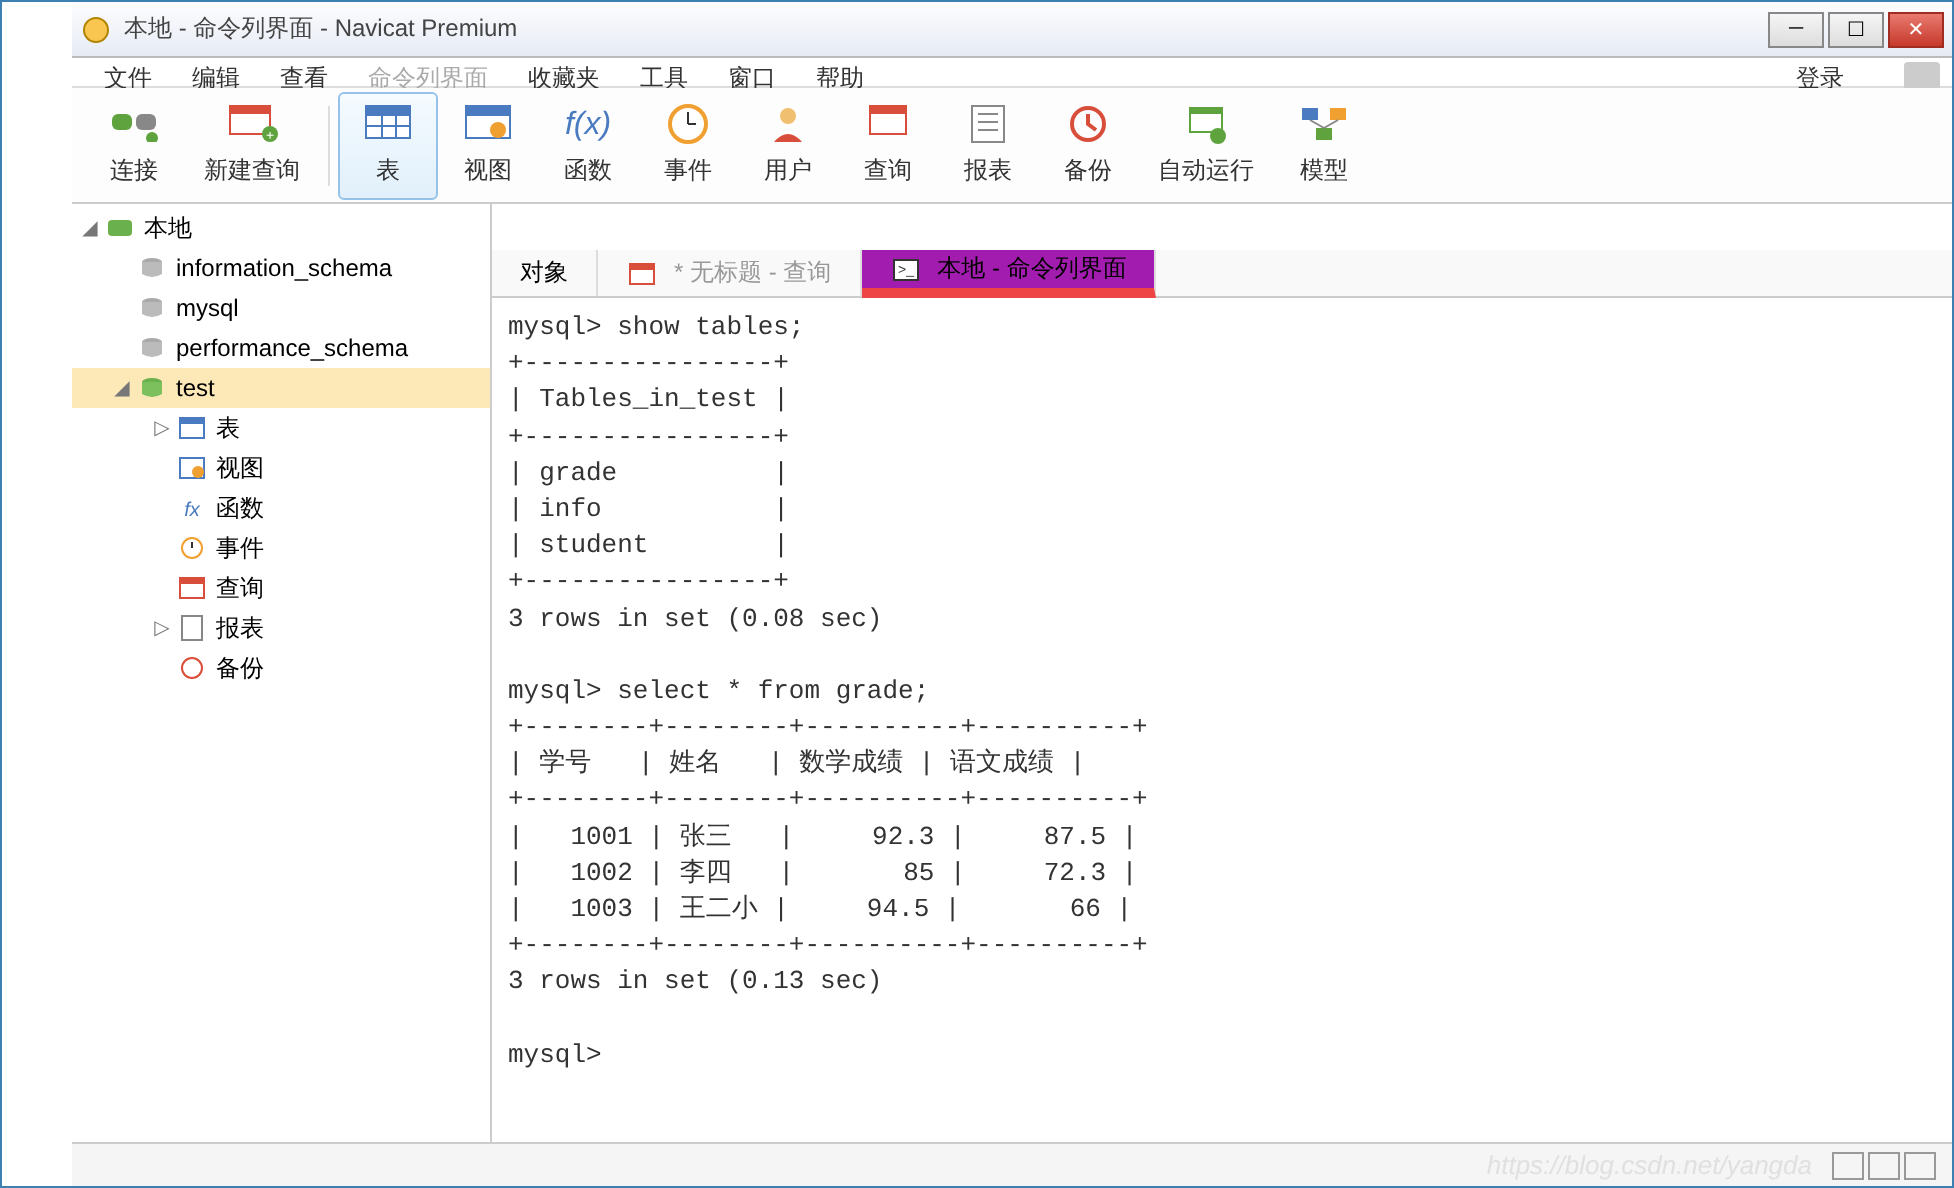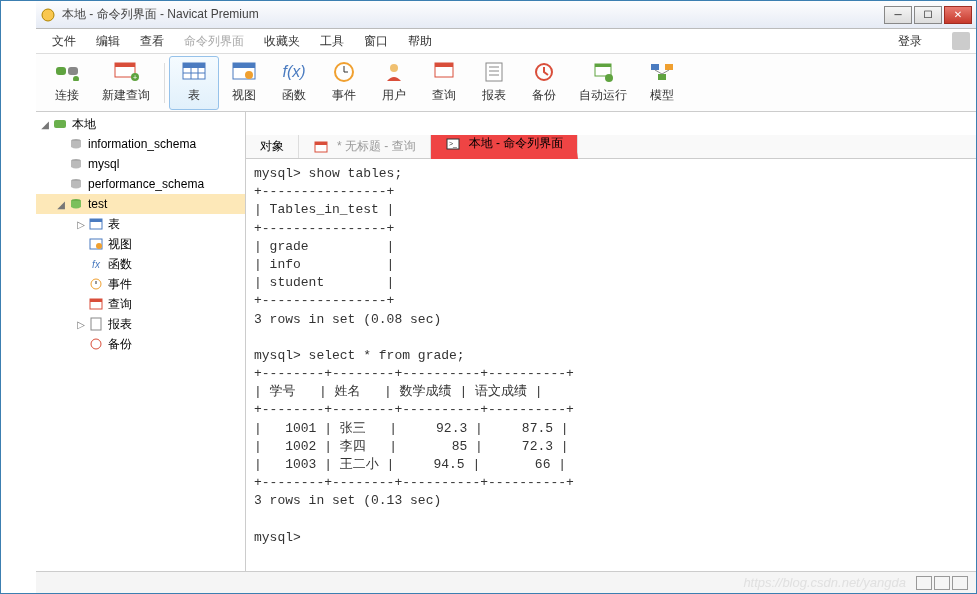--- a/index.html
+++ b/index.html
@@ -4,41 +4,41 @@
   <style>
     * { margin: 0; padding: 0; box-sizing: border-box; font-family: 'Microsoft YaHei', Arial, sans-serif; }
     body { width: 977px; height: 594px; background: #fff; overflow: hidden; font-size: 12px; }
     .window { width: 100%; height: 100%; border: 1px solid #3c7fb1; display: flex; flex-direction: column; padding-left: 35px; }
     .titlebar { height: 28px; background: linear-gradient(#fdfdfe, #e6ebf5); display: flex; align-items: center; padding: 0 4px; border-bottom: 1px solid #bbb; }
     .titlebar-icon { width: 16px; height: 16px; margin-right: 6px; }
     .titlebar-text { color: #444; font-size: 12px; flex: 1; }
     .win-controls { display: flex; gap: 2px; }
     .win-btn { width: 28px; height: 18px; border: 1px solid #888; background: linear-gradient(#f5f5f5,#ddd); display:flex; align-items:center; justify-content:center; font-size:10px; }
     .win-btn.close { background: linear-gradient(#e97a6f,#c6392c); border-color:#a02c22; color:#fff; }
-    .menubar { height: 25px; background: #fff; display: flex; align-items: center; padding: 0 6px; border-bottom: 1px solid #ddd; }
+    .menubar { height: 15px; background: #fff; display: flex; align-items: flex-start; padding: 0 6px; border-bottom: 1px solid #ddd; }
     .menubar-item { padding: 2px 10px; font-size: 12px; color: #333; cursor: pointer; }
     .menubar-item.disabled { color: #aaa; }
     .menubar-right { margin-left: auto; display:flex; align-items:center; gap:20px; }
     .avatar { width:18px; height:18px; background:#ccc; border-radius:2px; }
     .toolbar { height: 58px; background: #fdfdfd; display: flex; align-items: center; padding: 0 6px; border-bottom: 1px solid #ccc; }
     .tool-btn { display: flex; flex-direction: column; align-items: center; justify-content:center; padding: 2px 10px; cursor: pointer; min-width:50px; height:54px; }
     .tool-btn.selected { border: 1px solid #96c2ea; background: linear-gradient(#f5fbff,#e1f0fb); border-radius:3px; }
     .tool-icon { width: 28px; height: 24px; margin-bottom: 2px; display:flex; align-items:flex-start; justify-content:center; }
     .tool-label { font-size: 12px; color: #333; }
     .tool-sep { width:1px; height:40px; background:#ddd; margin:0 4px; }
     .content { flex: 1; display: flex; overflow: hidden; }
     .sidebar { width: 210px; border-right: 1px solid #ccc; background: #fff; overflow-y: auto; padding: 2px 0; }
     .tree-item { display: flex; align-items: center; padding: 1px 2px; font-size: 12px; cursor: pointer; height:20px; }
     .tree-item.selected { background: #fde8b8; }
     .expander { width: 14px; font-size:10px; color:#777; text-align:center; }
     .tree-icon { width: 16px; height: 16px; margin-right: 4px; display:inline-flex; align-items:center; justify-content:center; }
     .main { flex: 1; display: flex; flex-direction: column; }
     .tabs { height: 24px; display: flex; background: #f9f9f9; border-bottom: 1px solid #ccc; margin-top: 23px; }
     .tab { padding: 3px 14px; font-size: 12px; border-right: 1px solid #ddd; display:flex; align-items:center; gap:4px; cursor:pointer; }
-    .tab.active { background: #ef4444; border-bottom: 7px solid #ef4444; margin-bottom:-1px; }
+    .tab.active { background: #a21caf; border-bottom: 5px solid #ef4444; margin-bottom:-1px; }
     .tab.disabled { color:#999; }
     .console { flex: 1; padding: 6px 8px; font-family: 'Courier New', monospace; font-size: 13px; color: #333; white-space: pre; overflow: auto; line-height:1.4; }
     .statusbar { height: 22px; border-top: 1px solid #ccc; background: #f5f5f5; display:flex; align-items:center; justify-content:flex-end; padding:0 8px; gap:2px; }
     .watermark { color:#e0e0e0; font-size:13px; margin-right:8px; font-style:italic; }
     .status-icon { width:16px; height:14px; border:1px solid #999; }
     svg { display:block; }
     .indent-1 { padding-left: 18px; }
     .indent-2 { padding-left: 38px; }
   </style>
 </head>

